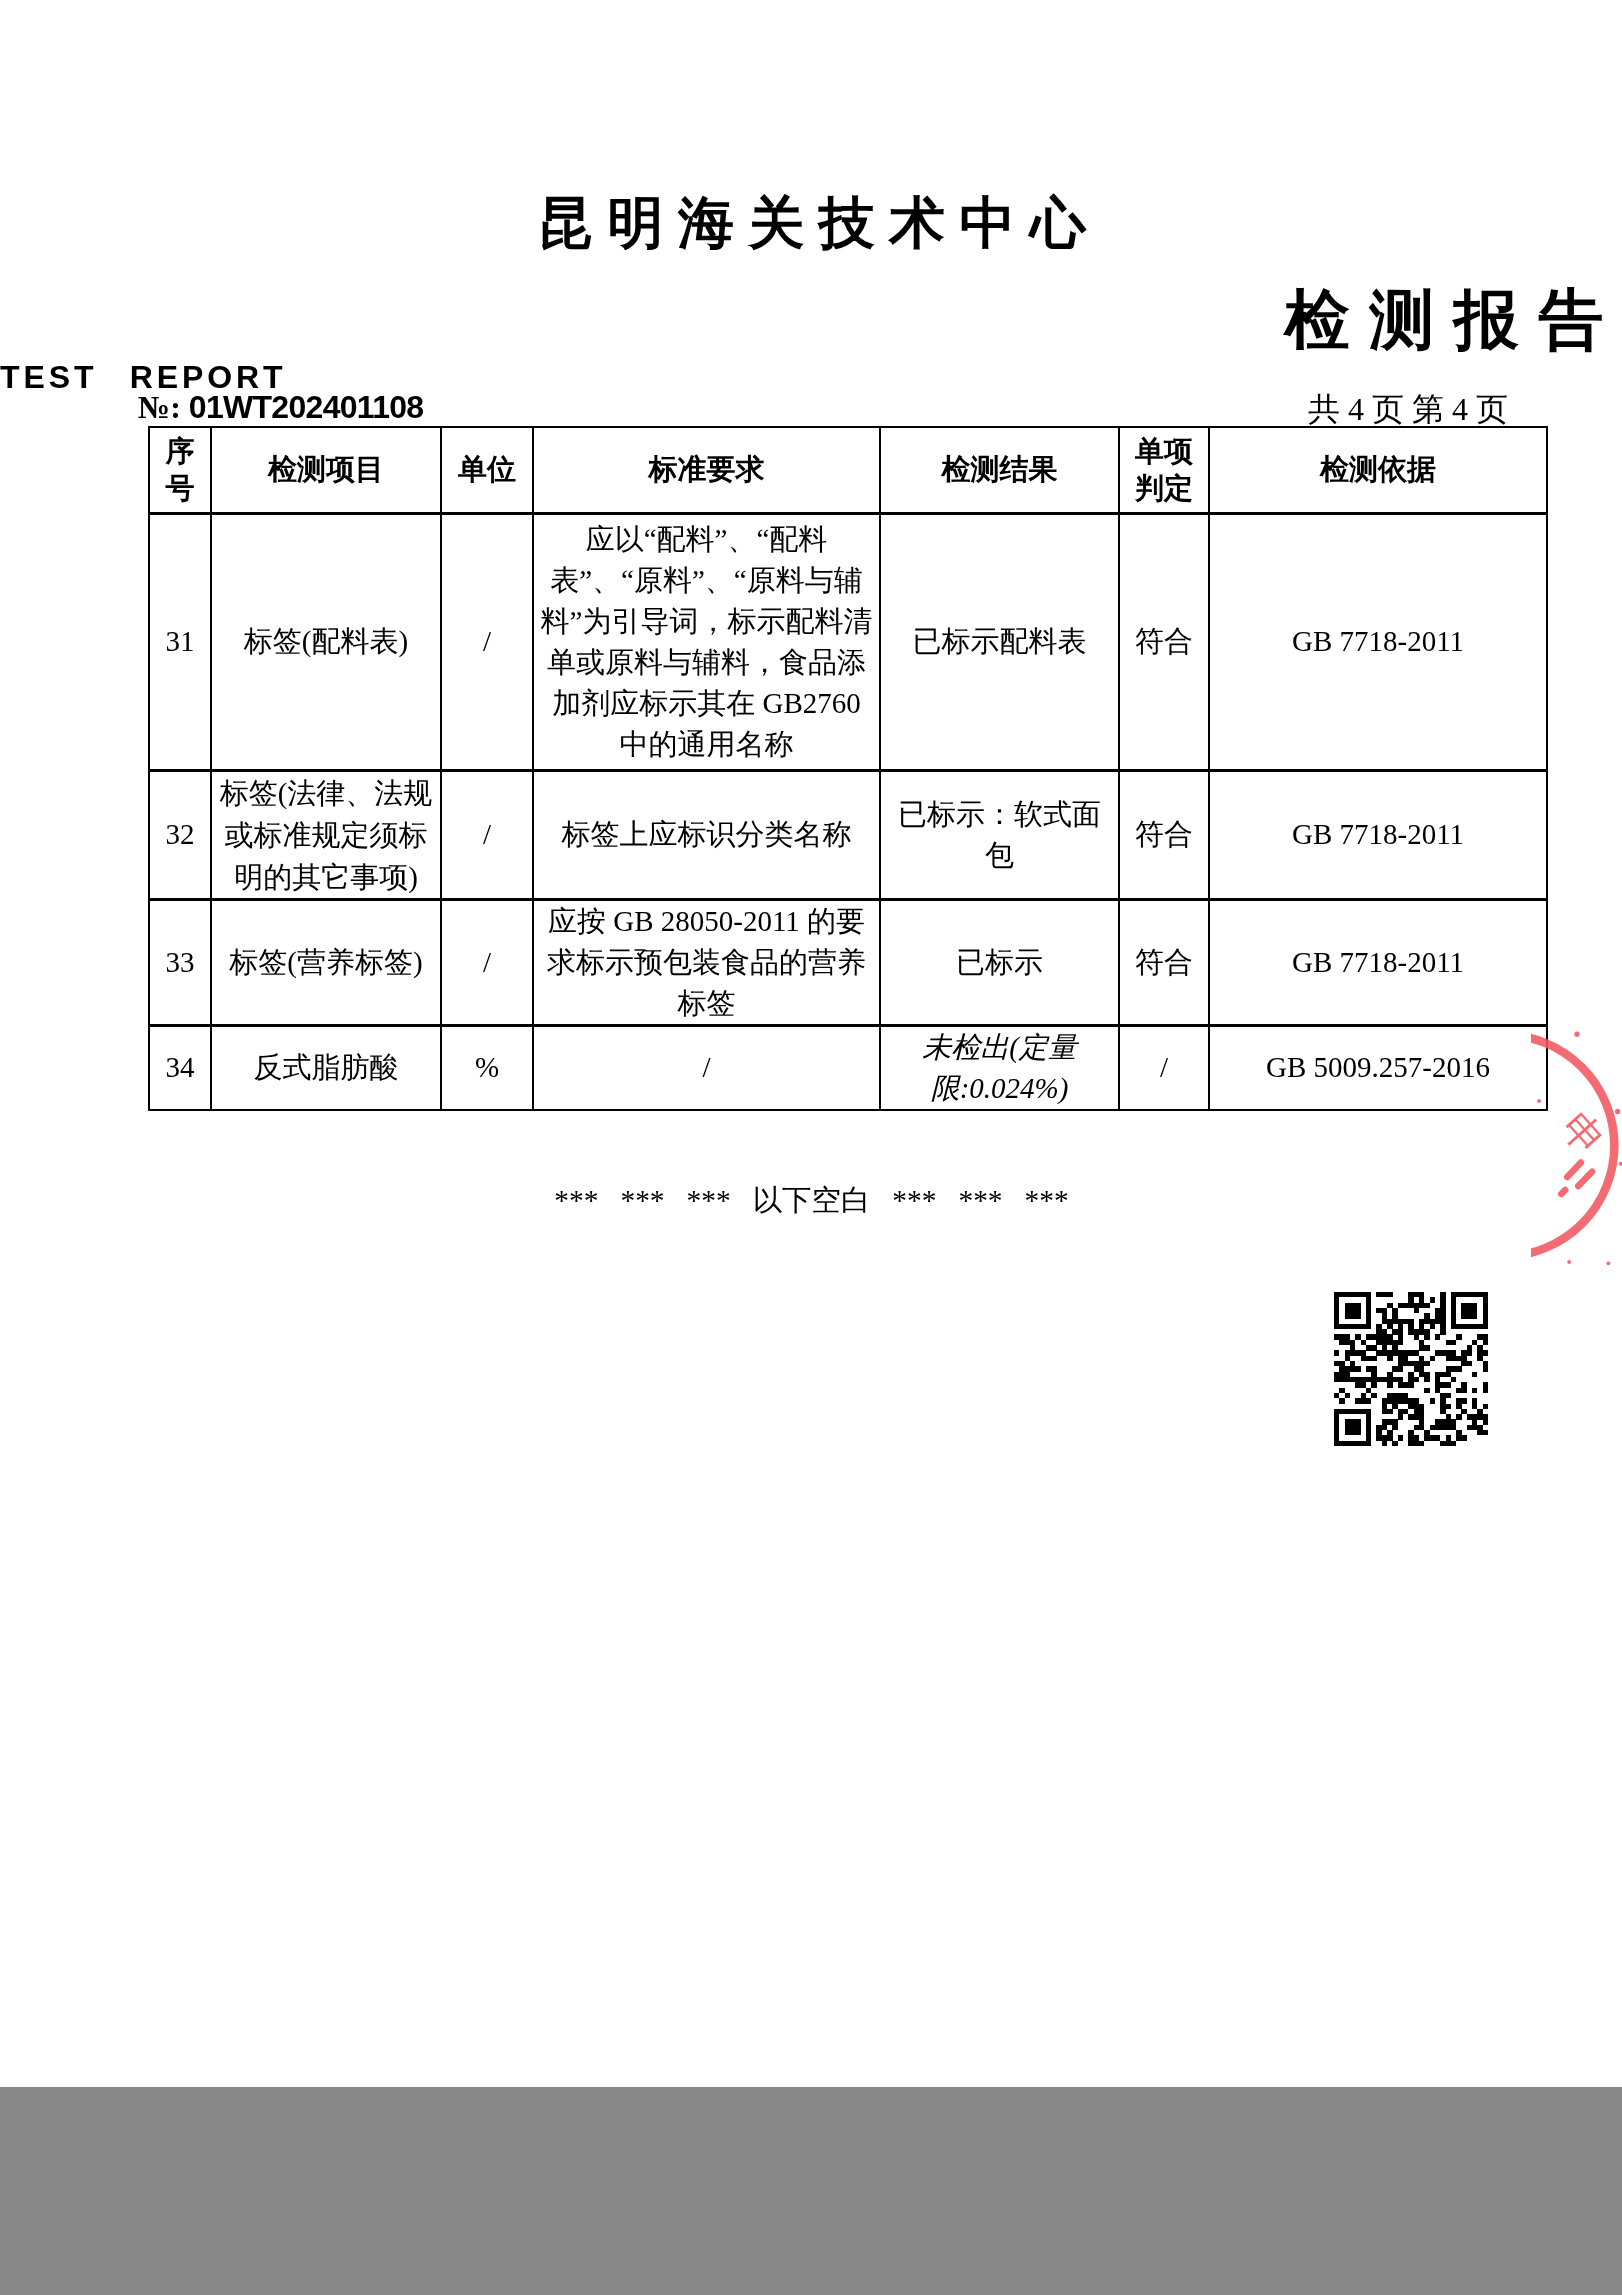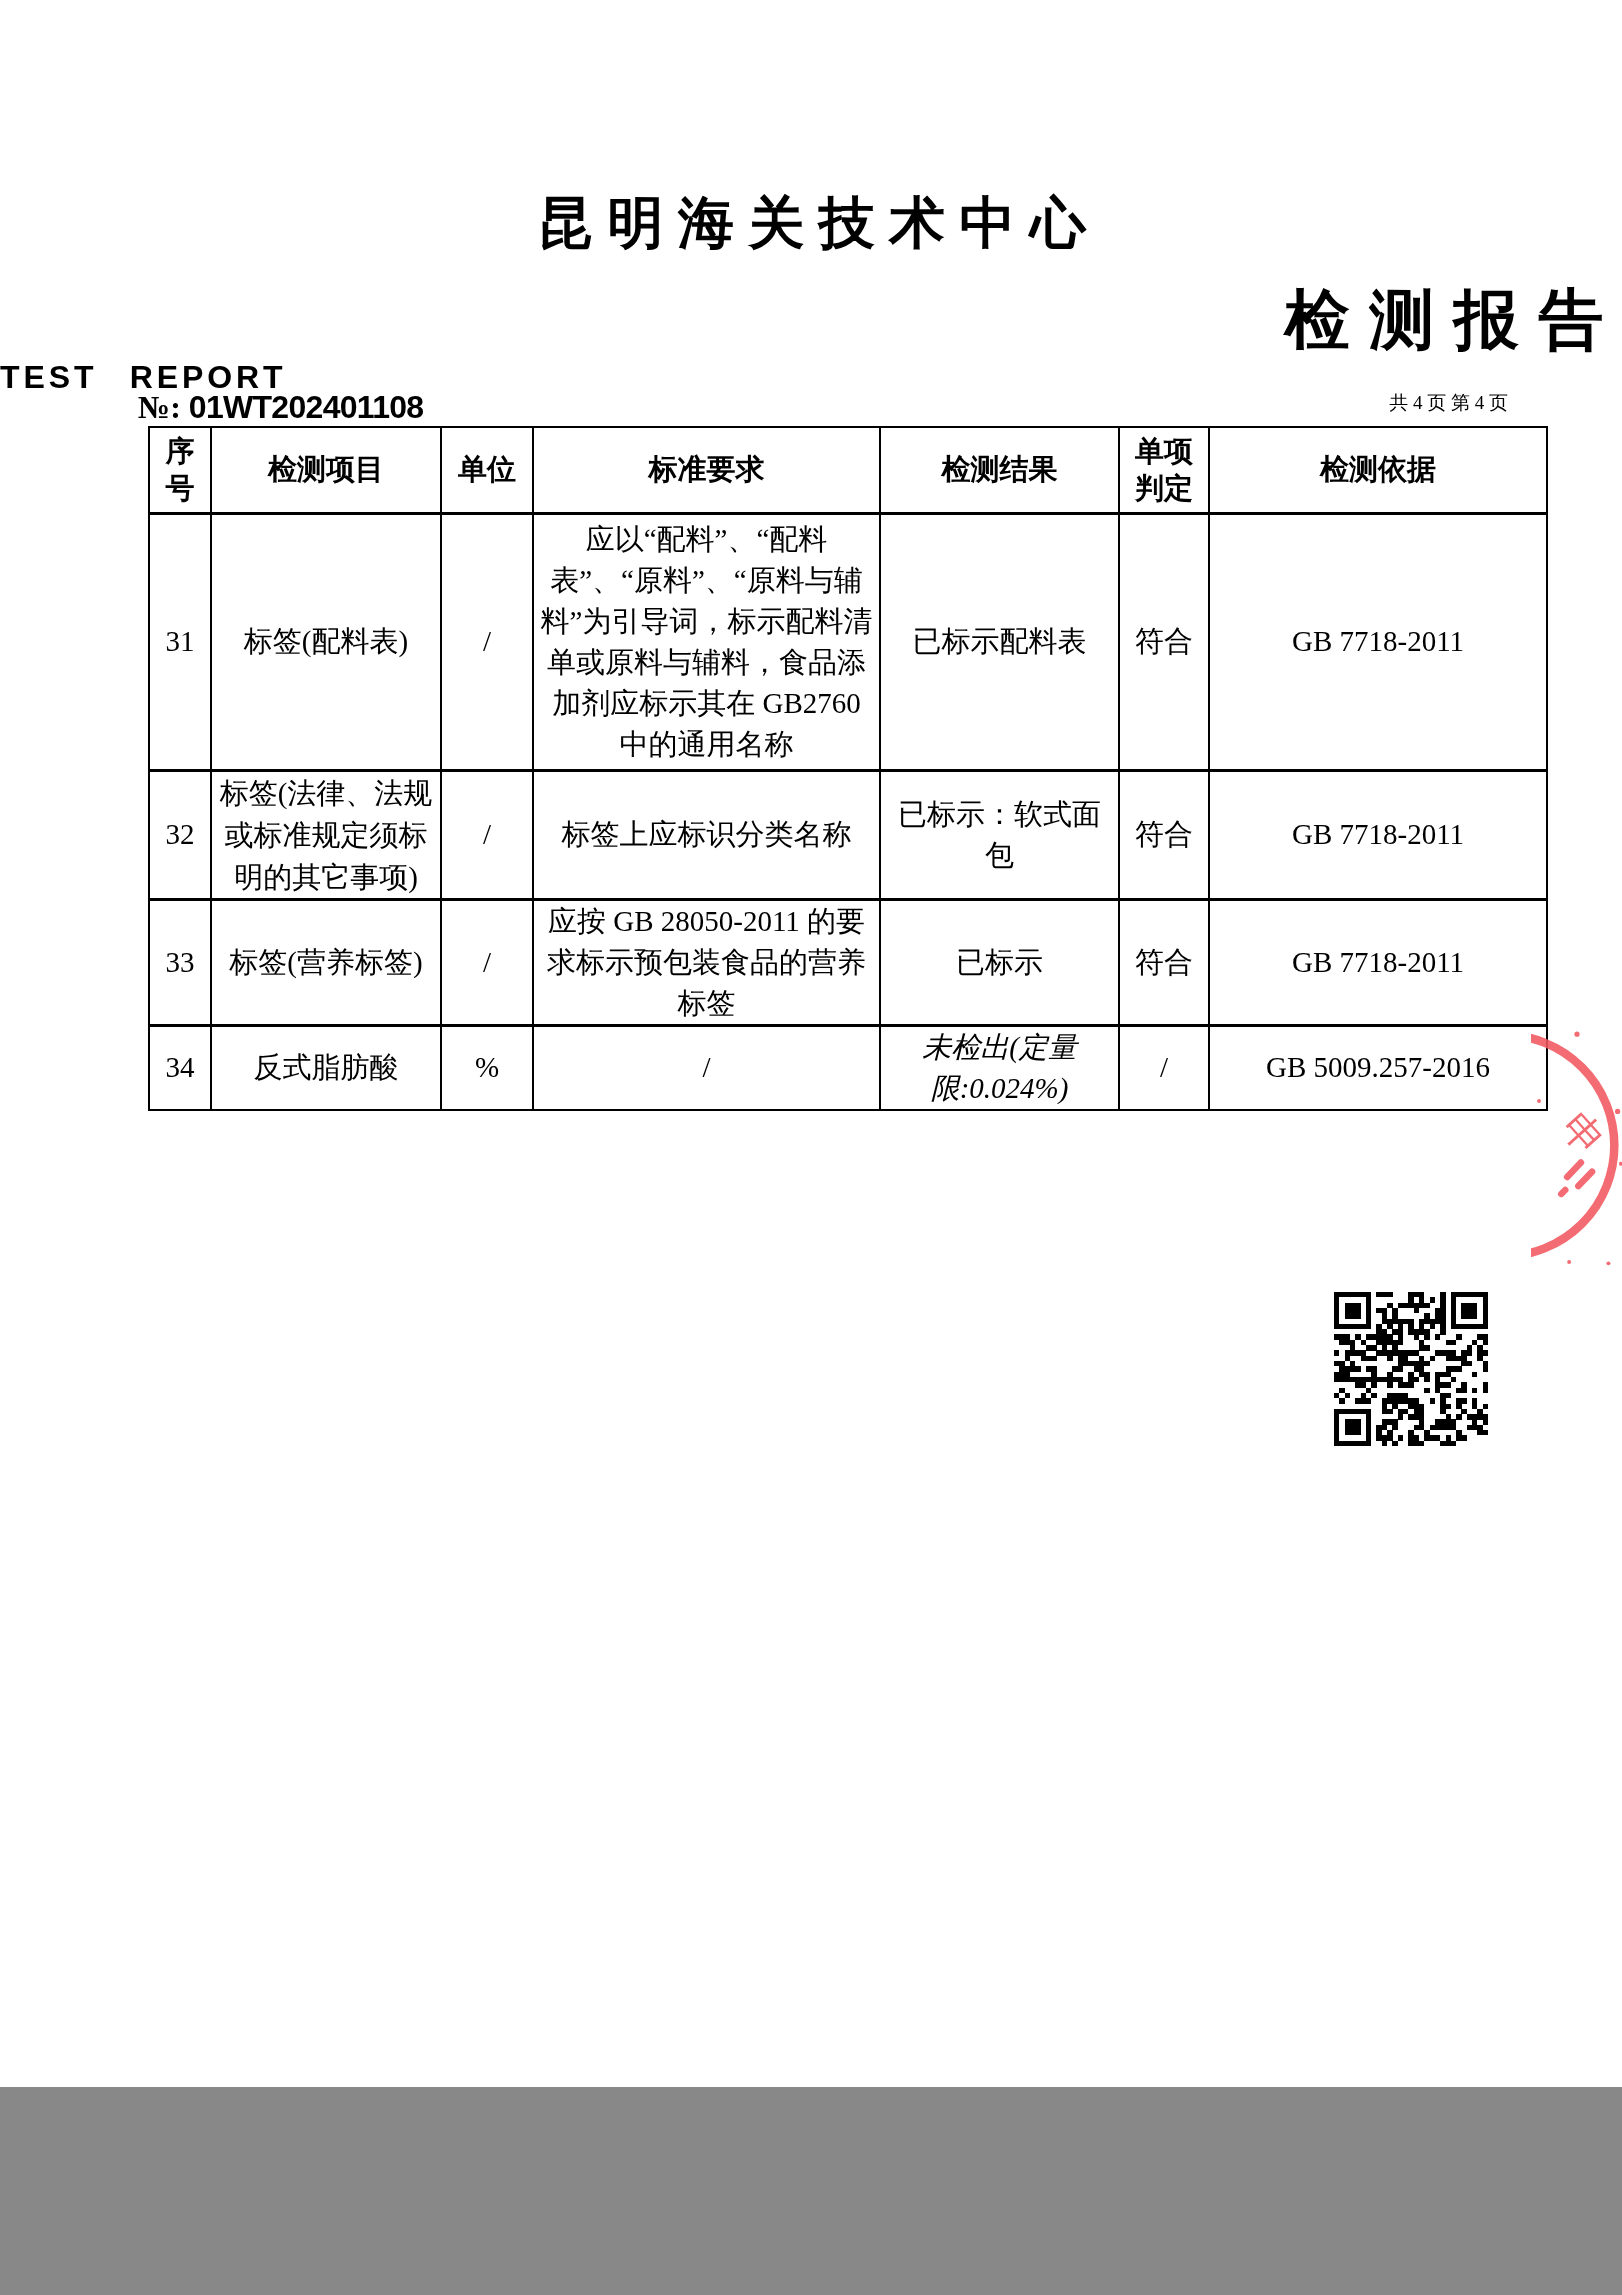--- a/index.html
+++ b/index.html
@@ -26,21 +26,21 @@
     font-family:"Liberation Sans","DejaVu Sans",sans-serif;
     font-size:32px; letter-spacing:3.9px; word-spacing:19.6px; line-height:1;font-weight:bold;
   }
 
   
   #report-no { top:391px; left:122px; font-size:32px; font-weight:bold; line-height:1;margin-left:16px; }
   #report-no .num {
     font-family:"Liberation Sans","DejaVu Sans",sans-serif;
     font-weight:bold; letter-spacing:-0.7px; font-stretch:condensed;
   }
-  #page-info { top:393px; right:115px; font-size:19px; line-height:1; }
+  #page-info { top:393px; right:115px; font-size:32px; line-height:1; }
 
   
   #results-table {
     position:absolute; top:426px; left:112px; width:1398px;
     border-collapse:collapse; table-layout:fixed;
     border:2px solid #000;
     margin-left:36px;
   }
   #results-table th, #results-table td {
     border:2px solid #000; text-align:center; vertical-align:middle;
@@ -133,20 +133,21 @@
         <td>反式脂肪酸</td>
         <td>%</td>
         <td class="req">/</td>
         <td><span class="wrap290">未检出(定量限:0.024%)</span></td>
         <td>/</td>
         <td>GB 5009.257-2016</td>
       </tr>
     </tbody>
   </table>
 
+  <div class="abs" id="blank-marker">***   ***   ***   以下空白   ***   ***   ***</div>
 
   <div class="abs" id="qr-code">
       <svg viewBox="0 0 29 29" shape-rendering="crispEdges" xmlns="http://www.w3.org/2000/svg">
         <rect x="0" y="0" width="1.02" height="1.02" fill="#000000"></rect>
         <rect x="1" y="0" width="1.02" height="1.02" fill="#000000"></rect>
         <rect x="2" y="0" width="1.02" height="1.02" fill="#000000"></rect>
         <rect x="3" y="0" width="1.02" height="1.02" fill="#000000"></rect>
         <rect x="4" y="0" width="1.02" height="1.02" fill="#000000"></rect>
         <rect x="5" y="0" width="1.02" height="1.02" fill="#000000"></rect>
         <rect x="6" y="0" width="1.02" height="1.02" fill="#000000"></rect>

